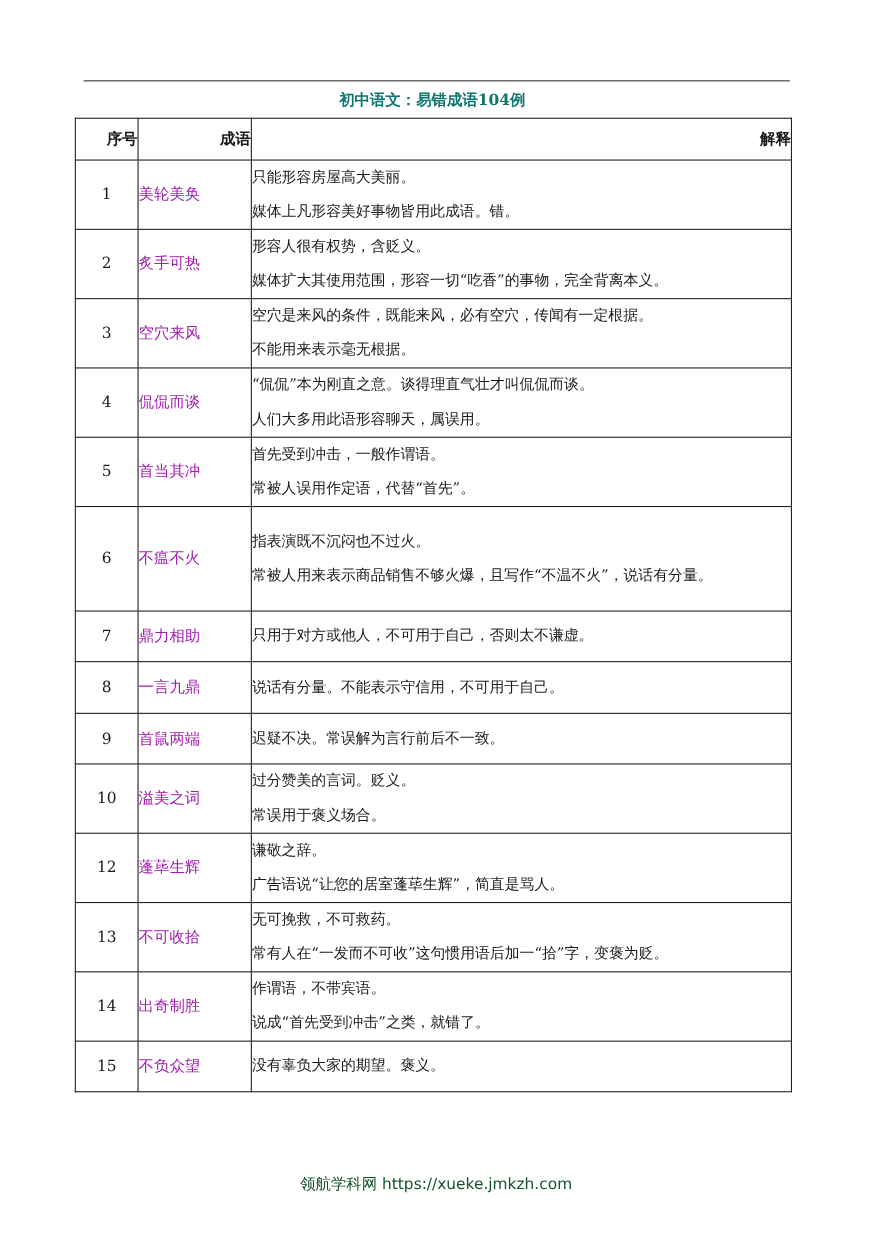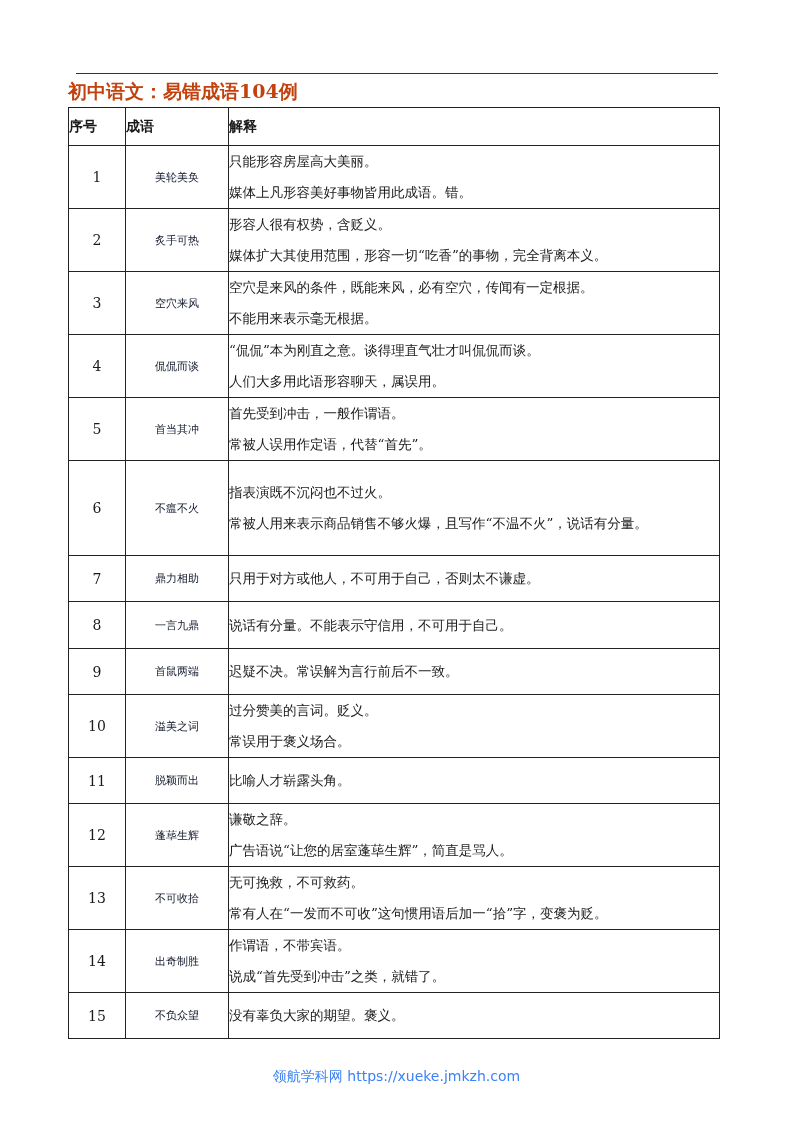--- a/index.html
+++ b/index.html
@@ -1,32 +1,32 @@
 <!DOCTYPE html>
 <html><head>
 <meta charset="utf-8">
 <style>
   html, body { margin: 0; padding: 0; background: #ffffff; }
   body { width: 793px; height: 1122px; position: relative; overflow: hidden;
          font-family: "DejaVu Serif", "Liberation Serif", serif; color: #1a1a1a; }
   .top-rule { position: absolute; left: 76px; top: 73px; width: 642px; height: 0;
               border-top: 1.5px solid #333; }
-  .doc-title { position: absolute; left: 68px; top: 80px; width: 650px; text-align: left;
-               font-size: 19px; font-weight: bold; color: #c2410c; line-height: 22px; }
+  .doc-title { position: absolute; left: 68px; top: 80px; width: 650px; text-align: center;
+               font-size: 14px; font-weight: bold; color: #0f766e; line-height: 22px; }
   table.idioms { position: absolute; left: 68px; top: 107px; width: 651px;
                  border-collapse: collapse; table-layout: fixed; font-size: 13.5px; }
   table.idioms td, table.idioms th { border: 1px solid #222; padding: 0; }
-  table.idioms th { height: 37px; font-weight: bold; font-size: 14px; text-align: left; }
+  table.idioms th { height: 37px; font-weight: bold; font-size: 14px; text-align: right; padding-left: 17px; }
   col.c1 { width: 57px; } col.c2 { width: 103px; } col.c3 { width: 491px; }
   td.num { text-align: center; font-size: 14px; }
-  td.idiom { text-align: center; color: #0f172a; font-size: 11px; }
+  td.idiom { text-align: left; color: #a21caf; font-size: 14px; }
   td.expl { padding: 2px 8px 2px 8px; line-height: 31px; }
   .expl-line { display: block; }
   .footer { position: absolute; left: 0; top: 1068px; width: 793px; text-align: center;
-            font-family: "DejaVu Sans", sans-serif; font-size: 14px; color: #3b82f6; }
+            font-family: "DejaVu Sans", sans-serif; font-size: 14px; color: #14532d; }
 </style>
 </head>
 <body>
 
 <div class="top-rule"></div>
 <div class="doc-title">初中语文：易错成语104例</div>
 
 <table class="idioms">
   <colgroup>
       <col class="c1">
@@ -111,27 +111,20 @@
         </td>
       </tr>
       <tr style="height: 63px;">
         <td class="num">10</td>
         <td class="idiom">溢美之词</td>
         <td class="expl">
           <span class="expl-line">过分赞美的言词。贬义。</span>
           <span class="expl-line">常误用于褒义场合。</span>
         </td>
       </tr>
-      <tr style="height: 46px;">
-        <td class="num">11</td>
-        <td class="idiom">脱颖而出</td>
-        <td class="expl">
-          <span class="expl-line">比喻人才崭露头角。</span>
-        </td>
-      </tr>
       <tr style="height: 63px;">
         <td class="num">12</td>
         <td class="idiom">蓬荜生辉</td>
         <td class="expl">
           <span class="expl-line">谦敬之辞。</span>
           <span class="expl-line">广告语说“让您的居室蓬荜生辉”，简直是骂人。</span>
         </td>
       </tr>
       <tr style="height: 62px;">
         <td class="num">13</td>

